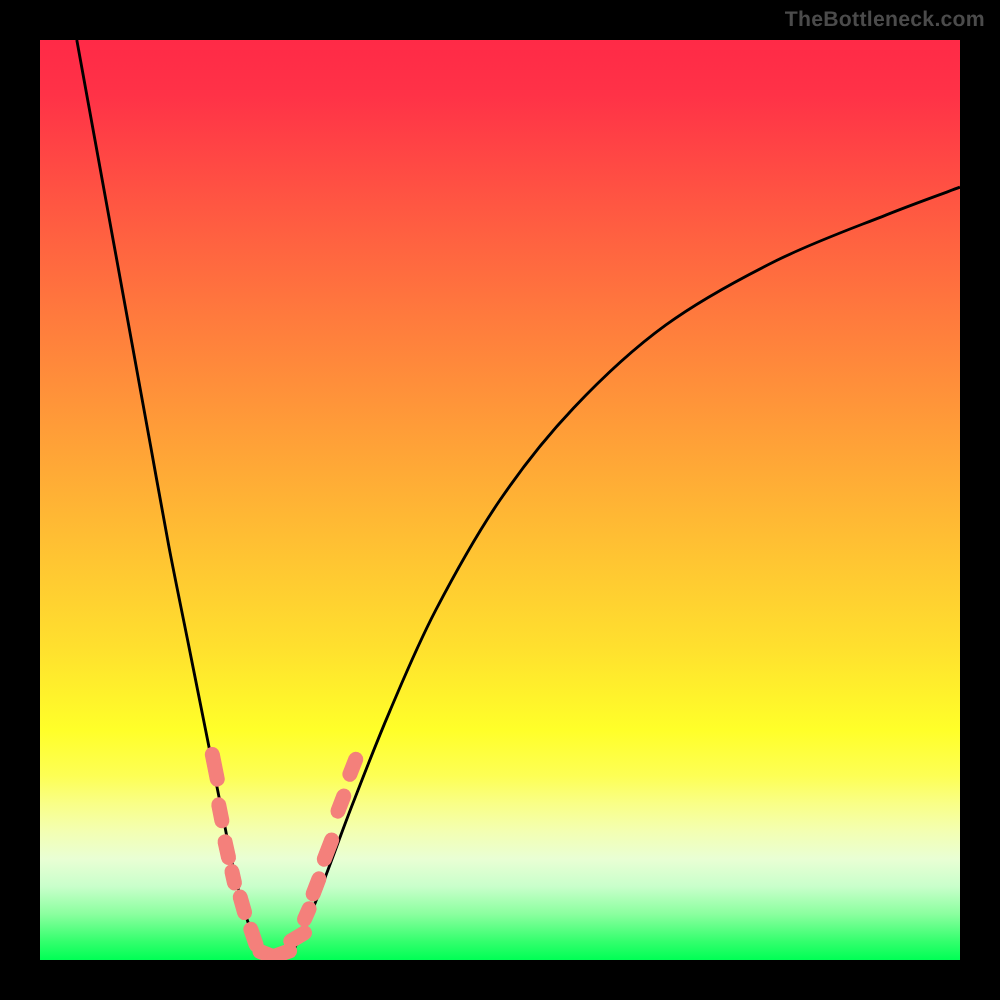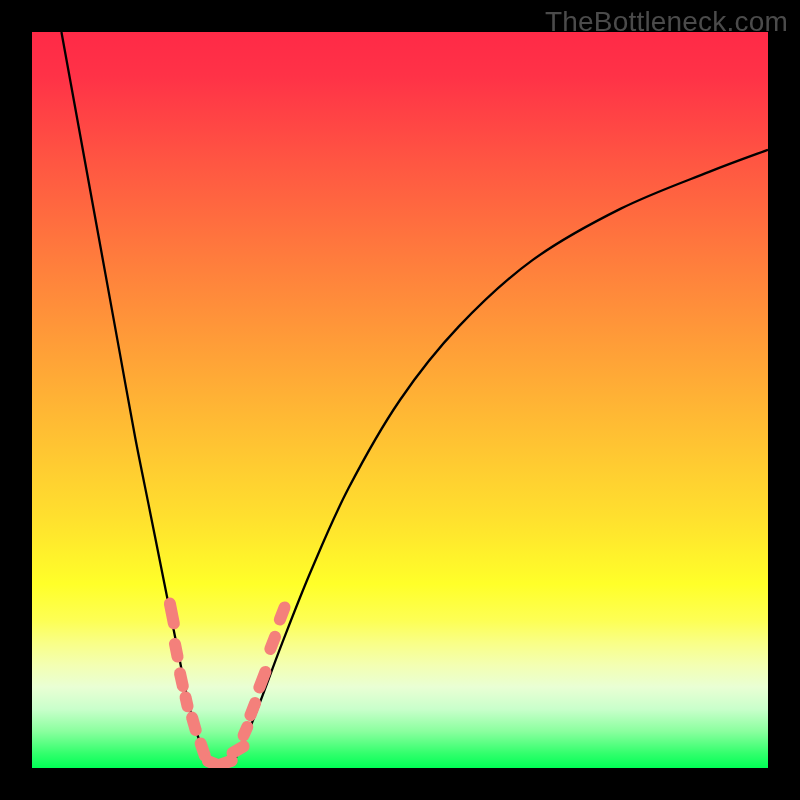--- a/index.html
+++ b/index.html
@@ -45,22 +45,22 @@
       #8bff9f 95%,
       #33ff6d 98%,
       #00ff55 100%
     );
   }
   .watermark {
     position: absolute;
     top: 6px;
     right: 12px;
     color: #4b4b4b;
-    font-size: 28px;
-    font-weight: 400;
+    font-size: 17px;
+    font-weight: 700;
     letter-spacing: 0.2px;
     user-select: none;
   }
   svg.curve {
     position: absolute;
     inset: 0;
     width: 100%;
     height: 100%;
   }
 </style>

